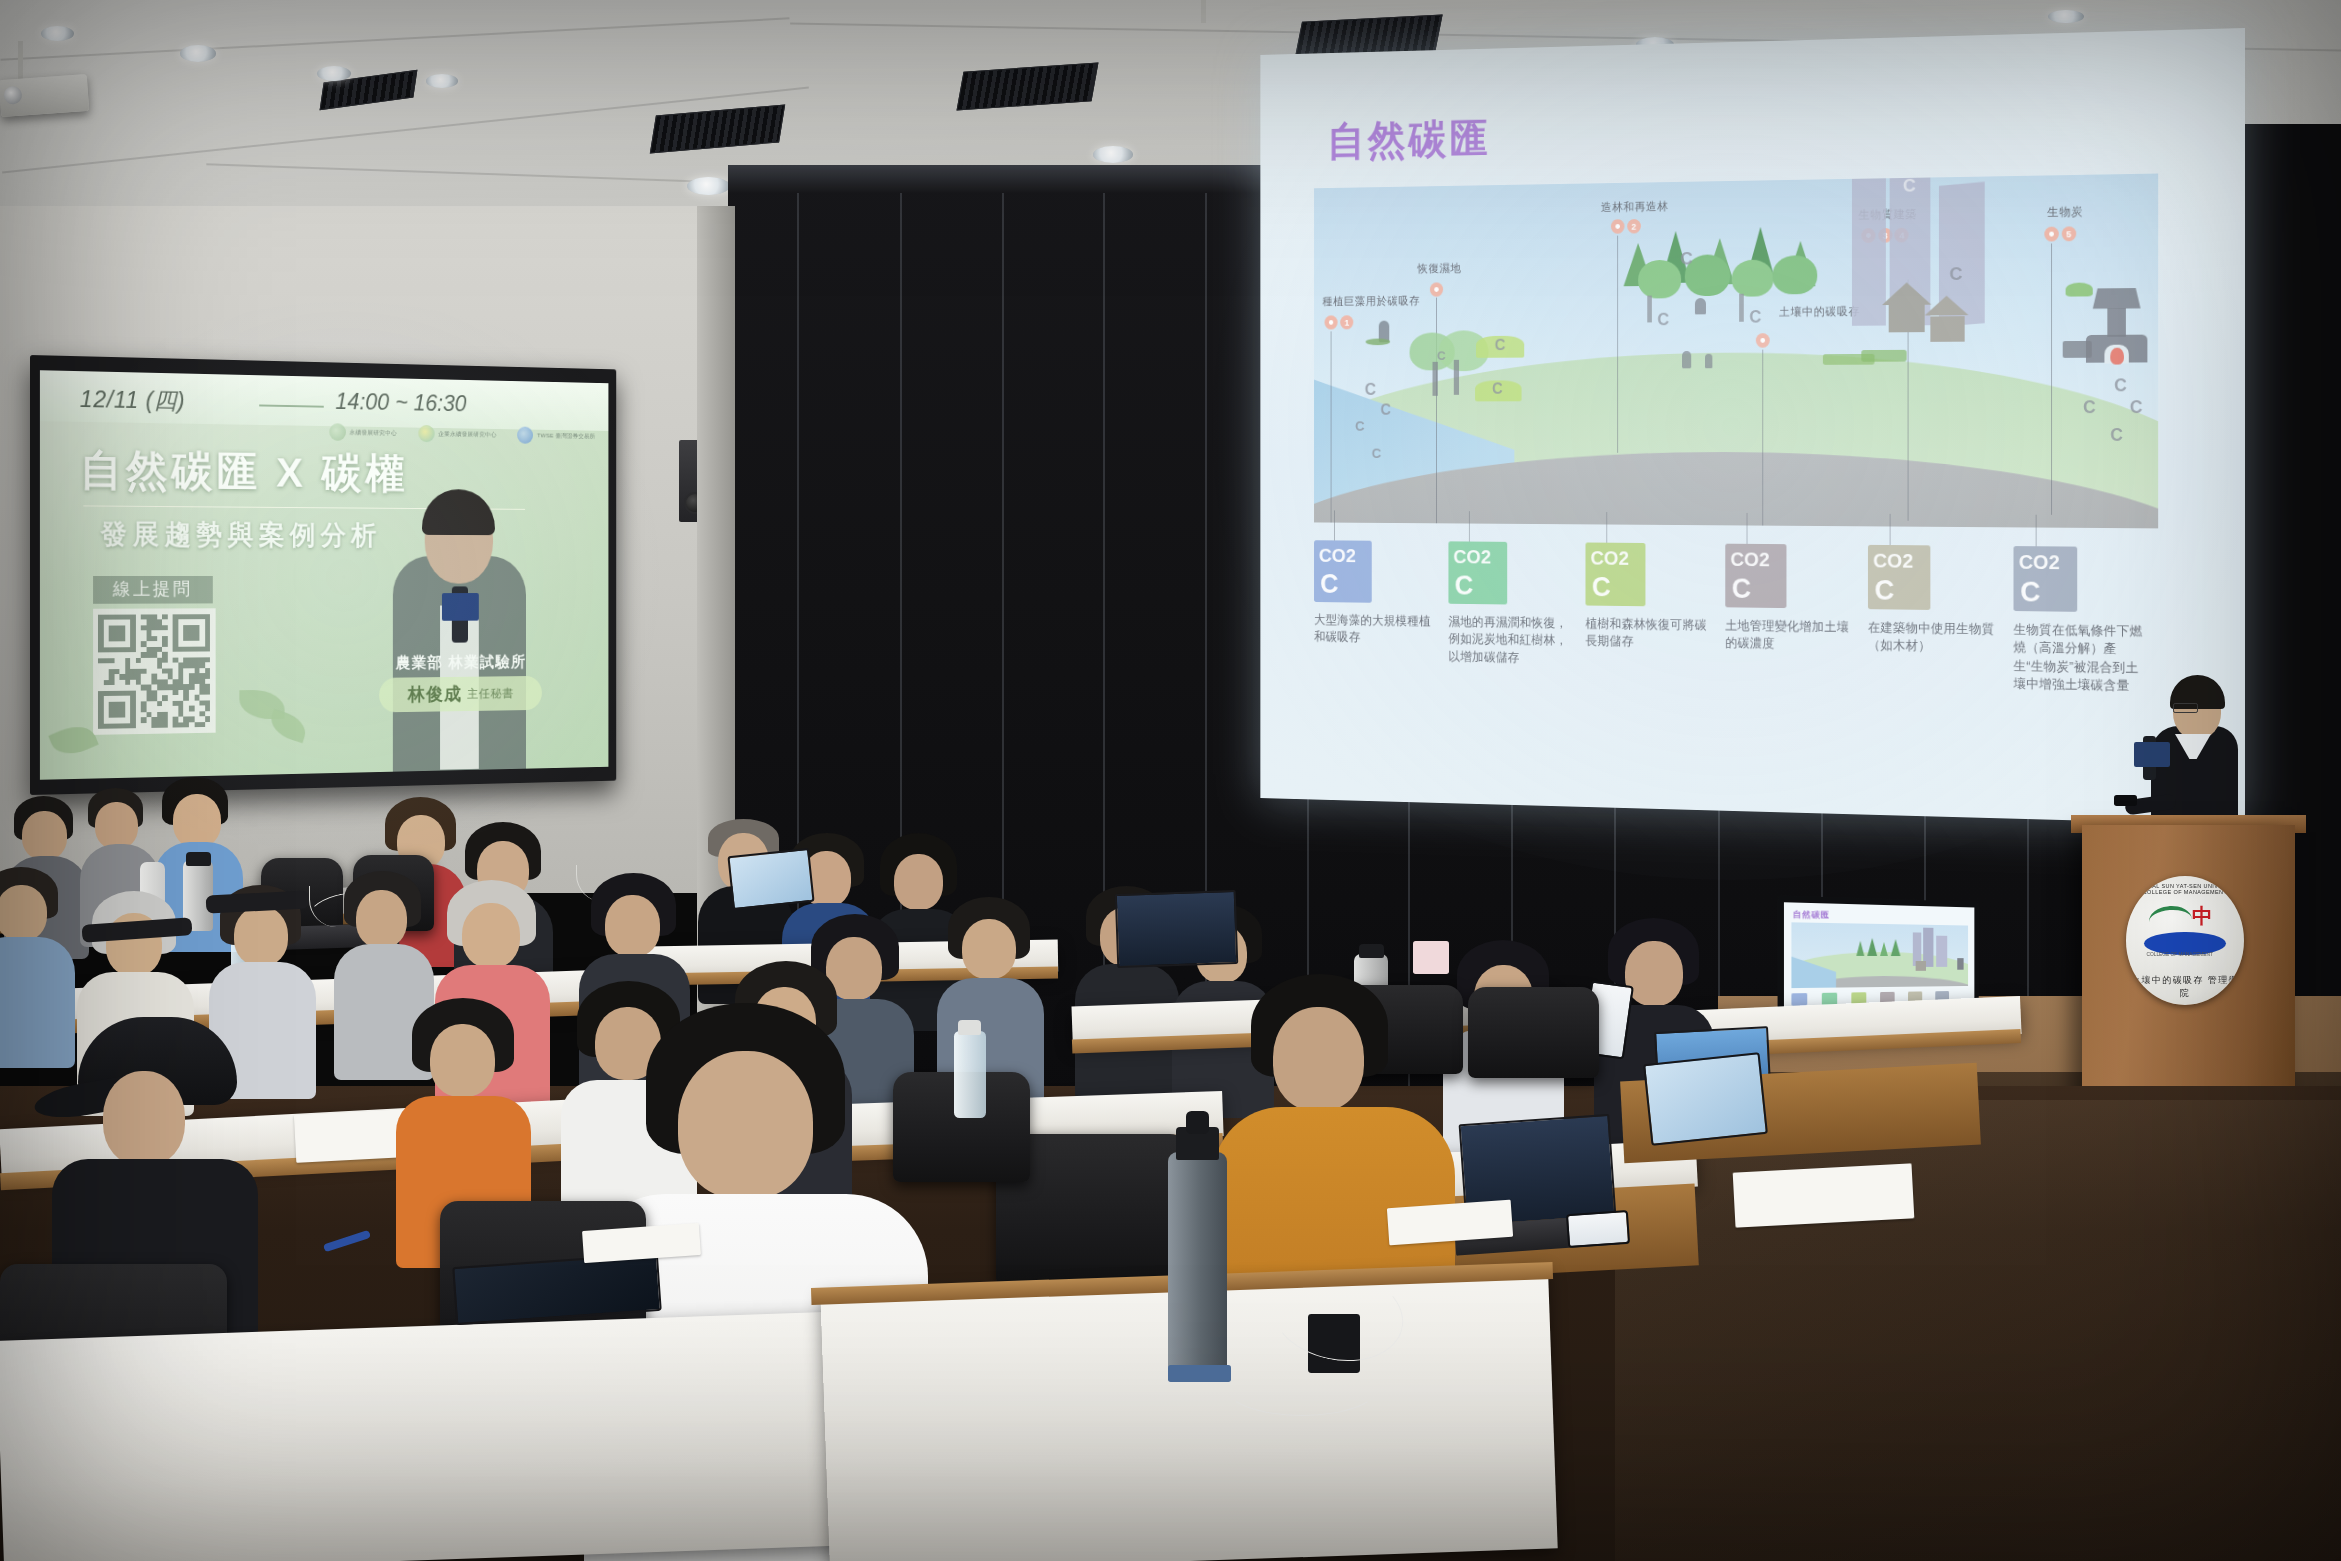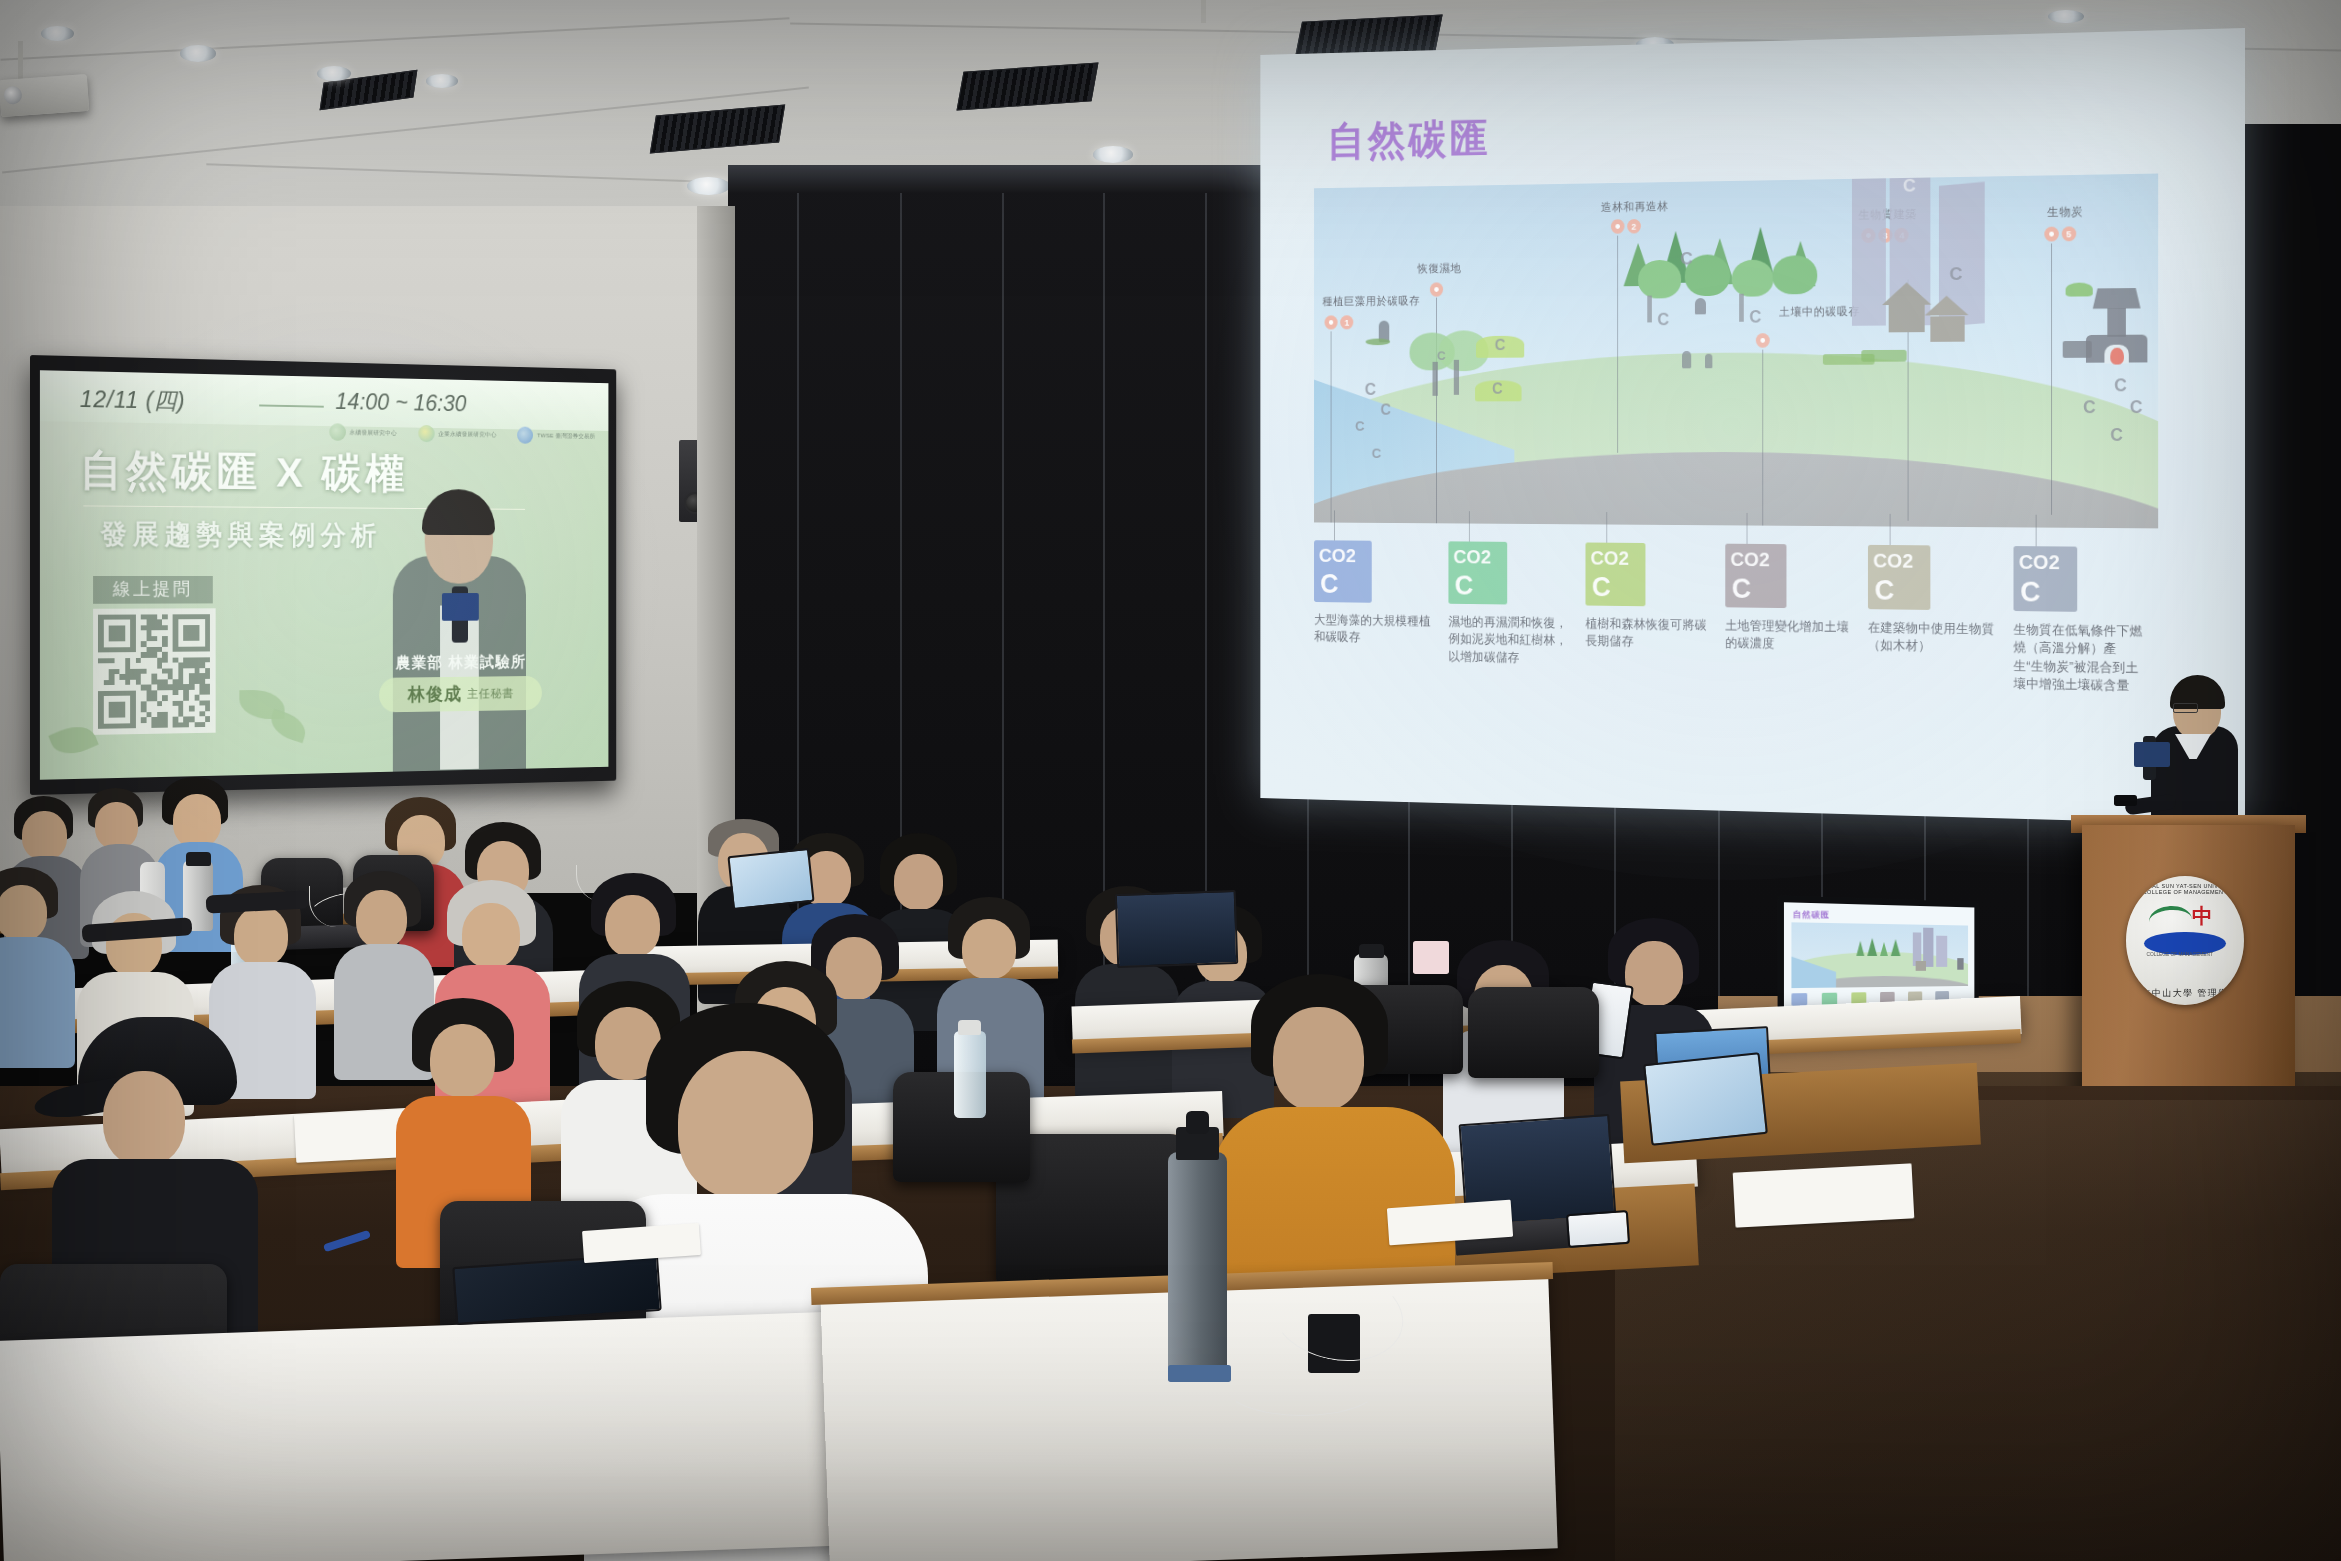--- a/index.html
+++ b/index.html
@@ -738,21 +738,21 @@
   </div>
 
   <div id="podium-top" class="abs"></div>
   <div id="podium" class="abs">
     <div id="crest" class="abs" style="left:44px;top:51px;">
       <div class="en">NATIONAL SUN YAT-SEN UNIVERSITY COLLEGE OF MANAGEMENT</div>
       <div class="mount"></div>
       <div class="water"></div>
       <div class="redmark">中</div>
       <div style="position:absolute;left:20.6px;top:76px;width:100%;font-size:4.8px;color:#555;">COLLEGE OF MANAGEMENT</div>
-      <div class="cn">國立中山大學 管理學院</div>
+      <div class="cn">土壤中的碳吸存 管理學院</div>
     </div>
   </div>
 
   <div id="floor" class="abs"></div>
   <div id="floor-sheen" class="abs"></div>
 
   <div id="confmon" class="abs">
     <div class="cm-bezel"></div>
     <div class="cm-screen">
       <div id="mini-title">自然碳匯</div>

